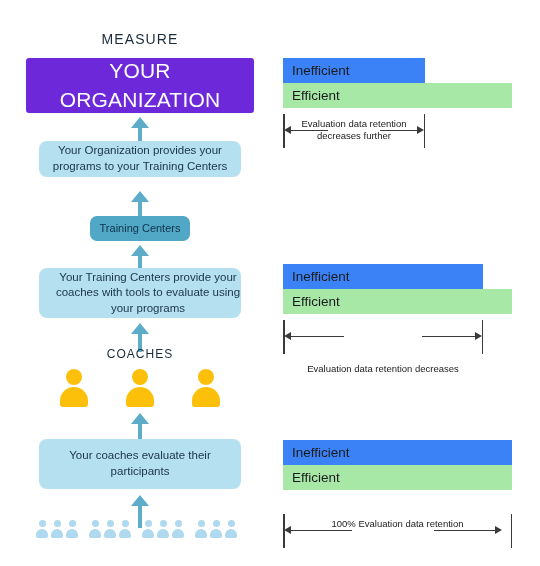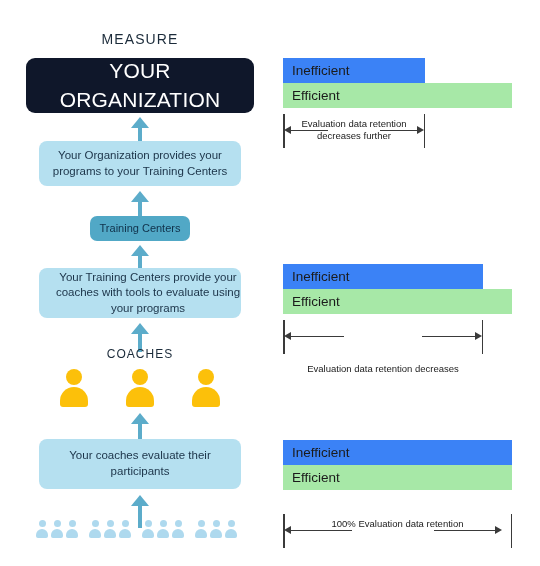--- a/index.html
+++ b/index.html
@@ -31,32 +31,32 @@
   }
 
   .box{
     border-radius:8px;
     display:flex;align-items:center;justify-content:center;
     text-align:center;
     line-height:1.35;
   }
   .box-main{
     left:26px;top:58px;width:228px;height:55px;
-    background:#0f172a;
+    background:#6d28d9;
     color:#ffffff;
     font-size:21px;
     letter-spacing:0.2px;
-    border-radius:9px;
+    border-radius:3px;
   }
   .box-light{
     background:#b5e0f0;
     color:#1b3348;
     font-size:11.5px;
   }
-  .box-s1{left:39px;top:141px;width:202px;height:45px;}
+  .box-s1{left:39px;top:141px;width:202px;height:36px;}
   .box-teal{
     left:90px;top:216px;width:100px;height:25px;
     background:#51a8c6;color:#10314a;
     font-size:11px;border-radius:7px;
   }
   .box-s2{left:39px;top:268px;width:202px;height:50px;padding-left:16px;}
   .box-s3{left:39px;top:439px;width:202px;height:50px;}
 
   
   .arrow-up{

